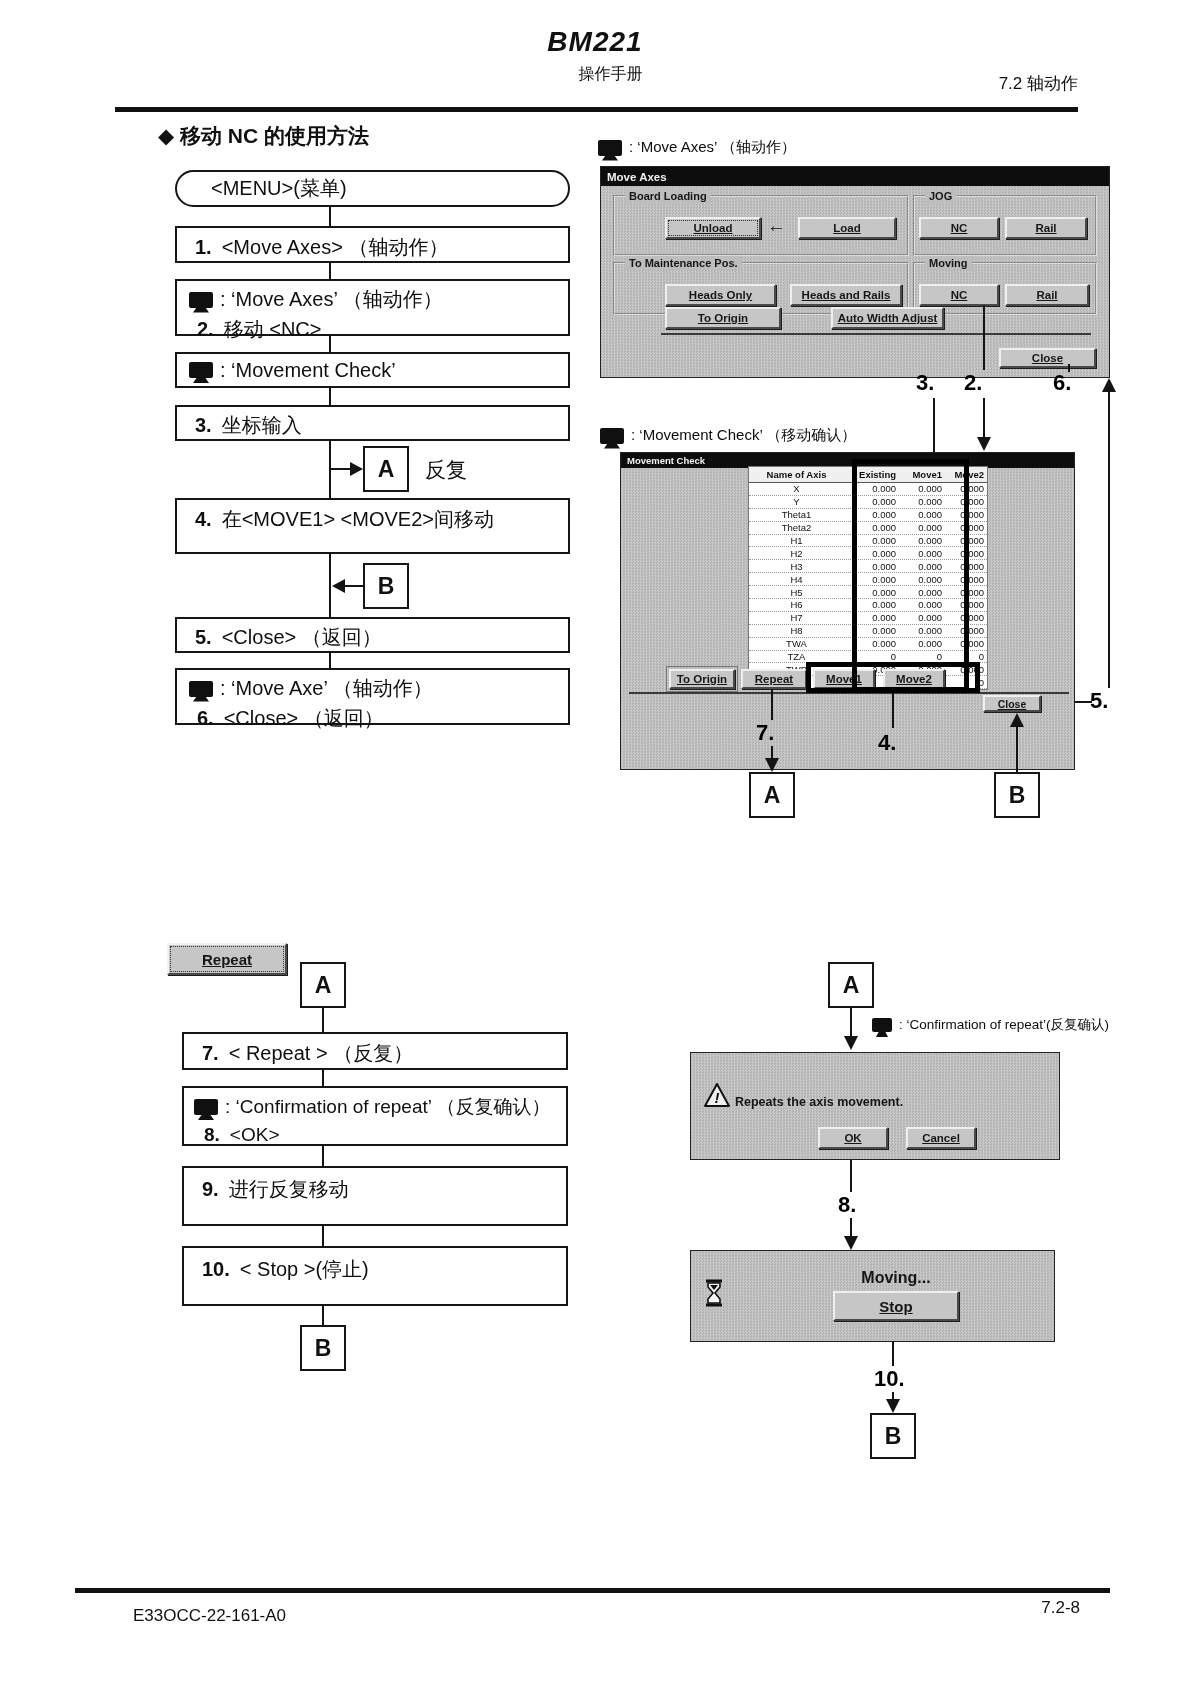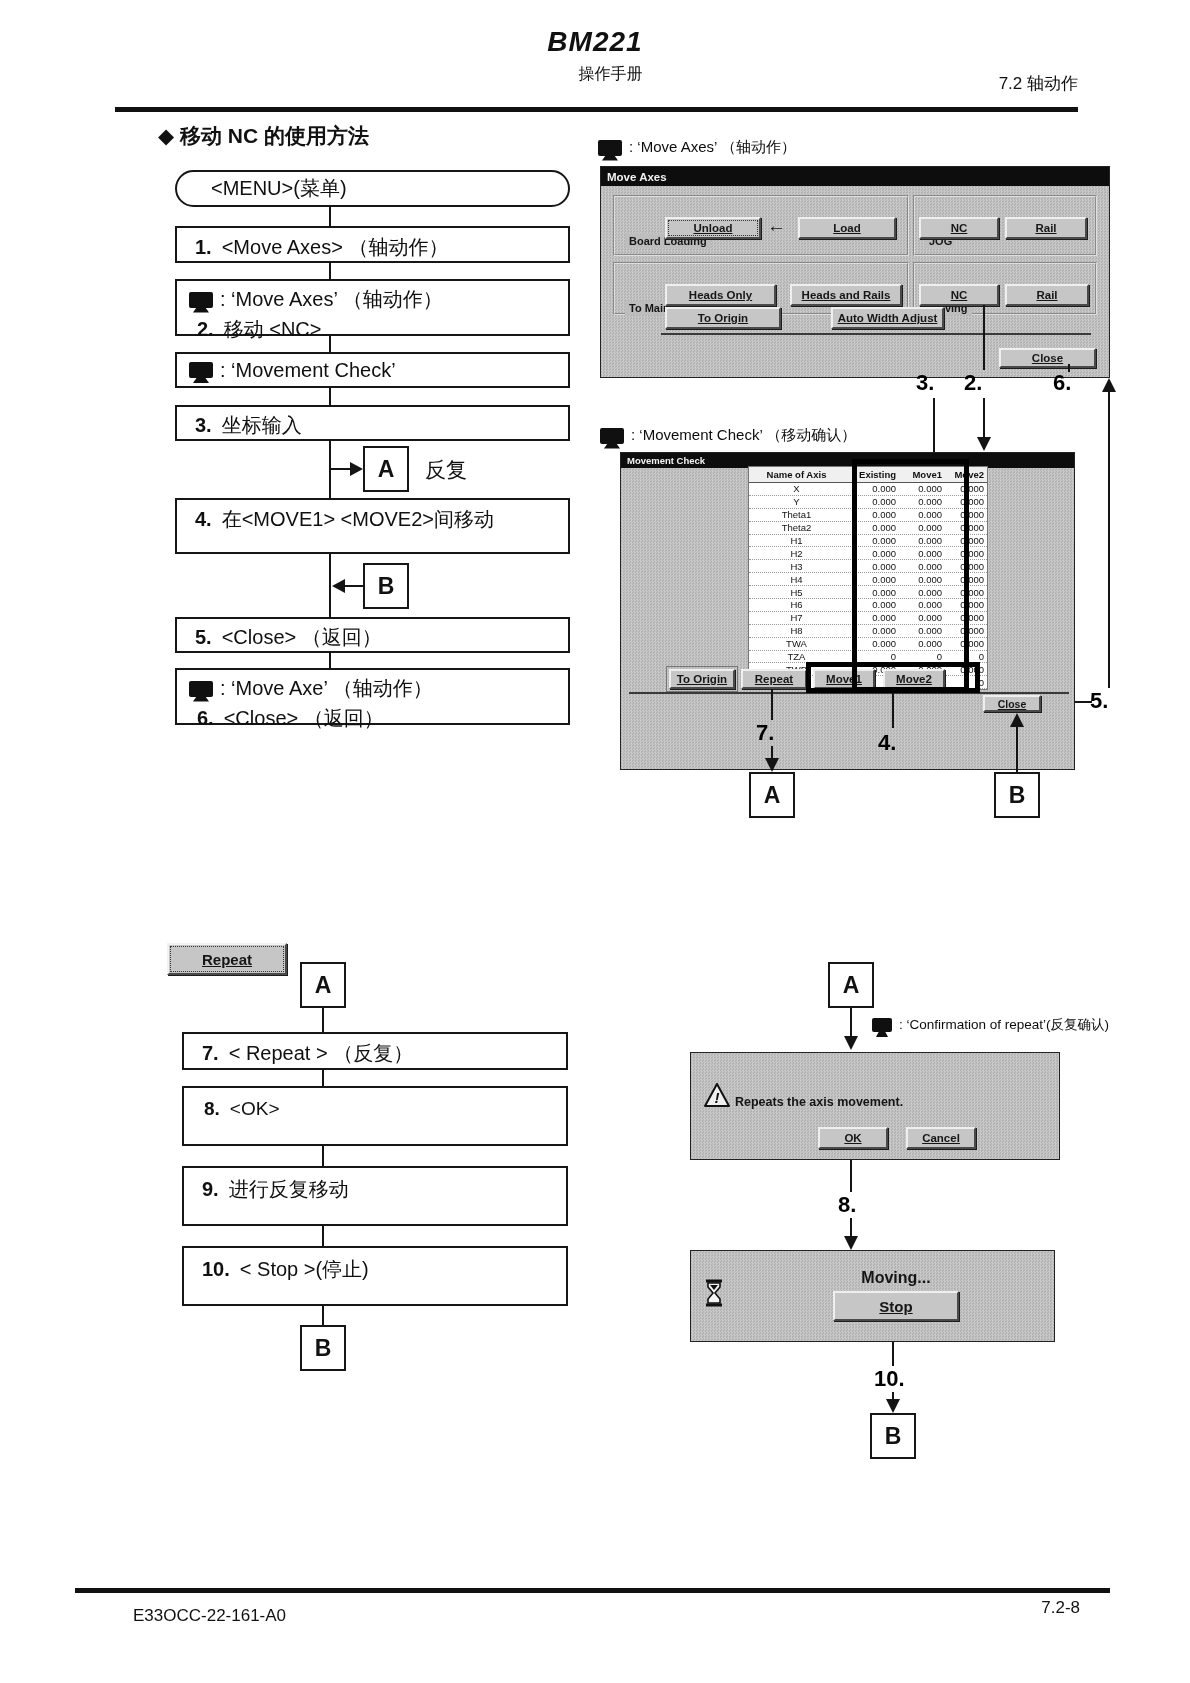--- a/index.html
+++ b/index.html
@@ -23,21 +23,21 @@
   .mon{display:inline-block;width:24px;height:16px;background:#101010;border-radius:2px;position:relative;margin-right:7px;flex:0 0 auto;}
   .mon .stand{position:absolute;left:4px;right:4px;bottom:-5px;height:5px;background:#101010;clip-path:polygon(22% 0,78% 0,100% 100%,0 100%);}
   .mon.sm{width:20px;height:14px;}
   
   .dither{background-color:#bdbdbd;background-image:conic-gradient(#c8c8c8 25%,#b2b2b2 0 50%,#c8c8c8 0 75%,#b2b2b2 0);background-size:3px 3px;}
   .dlg{position:absolute;border:1px solid #222;box-sizing:border-box;}
   .tbar{position:absolute;left:0;top:0;right:0;background:#0d0d0d;color:#f2f2f2;font-weight:bold;display:flex;align-items:center;padding-left:6px;box-sizing:border-box;}
   .b3{position:absolute;background:#c6c6c6;border-top:2px solid #efefef;border-left:2px solid #efefef;border-right:2px solid #4a4a4a;border-bottom:2px solid #4a4a4a;box-shadow:1px 1px 0 #1d1d1d;font-weight:bold;color:#161616;display:flex;align-items:center;justify-content:center;font-size:11.5px;box-sizing:border-box;text-decoration:underline;}
   .b3.focus{outline:1px dotted #333;outline-offset:-4px;}
   .grp{position:absolute;border:2px groove #dedede;box-sizing:border-box;}
-  .glabel{position:absolute;top:-8px;left:10px;font-size:11px;font-weight:bold;color:#161616;background:#bdbdbd;padding:0 4px;line-height:14px;margin-top:45px;}
+  .glabel{position:absolute;top:-8px;left:10px;font-size:11px;font-weight:bold;color:#161616;background:#bdbdbd;padding:0 4px;line-height:14px;}
   
   .mtable{position:absolute;background:#fff;border:1px solid #777;box-sizing:border-box;font-size:9.5px;}
   .mthead{display:flex;font-weight:bold;background:#f0f0f0;border-bottom:1px solid #555;height:15px;align-items:center;}
   .tr{display:flex;height:11.9px;align-items:center;border-bottom:1px dotted #9a9a9a;}
   .td{box-sizing:border-box;white-space:nowrap;overflow:hidden;}
   .c0{width:95px;text-align:center;}
   .c1{width:57px;text-align:right;padding-right:5px;}
   .c2{width:46px;text-align:right;padding-right:5px;}
   .c3{width:40px;text-align:right;padding-right:3px;}
   .thickrect{position:absolute;border:5px solid #000;box-sizing:border-box;background:transparent;}
@@ -333,20 +333,26 @@
   <div class="node" style="left:300px;top:962px;">A</div>
   <div class="vln" style="left:322px;top:1008px;height:24px;"></div>
 
   <div class="fbox frow" style="left:182px;top:1032px;width:386px;height:38px;">
     <span class="fnum">7.</span>
     <span>&lt; Repeat &gt; （反复）</span>
   </div>
   <div class="vln" style="left:322px;top:1070px;height:16px;"></div>
 
   <div class="fbox" style="left:182px;top:1086px;width:386px;height:60px;padding:6px 0 0 10px;font-size:19px;">
+    <div style="display:flex;align-items:center;">
+      <span class="mon">
+          <span class="stand"></span>
+        </span>
+      <span>: ‘Confirmation of repeat’ （反复确认）</span>
+    </div>
     <div style="display:flex;align-items:center;margin-top:4px;padding-left:10px;">
       <span class="fnum">8.</span>
       <span>&lt;OK&gt;</span>
     </div>
   </div>
   <div class="vln" style="left:322px;top:1146px;height:20px;"></div>
 
   <div class="fbox" style="left:182px;top:1166px;width:386px;height:60px;padding:8px 0 0 18px;">
     <div style="display:flex;align-items:center;">
       <span class="fnum">9.</span>

